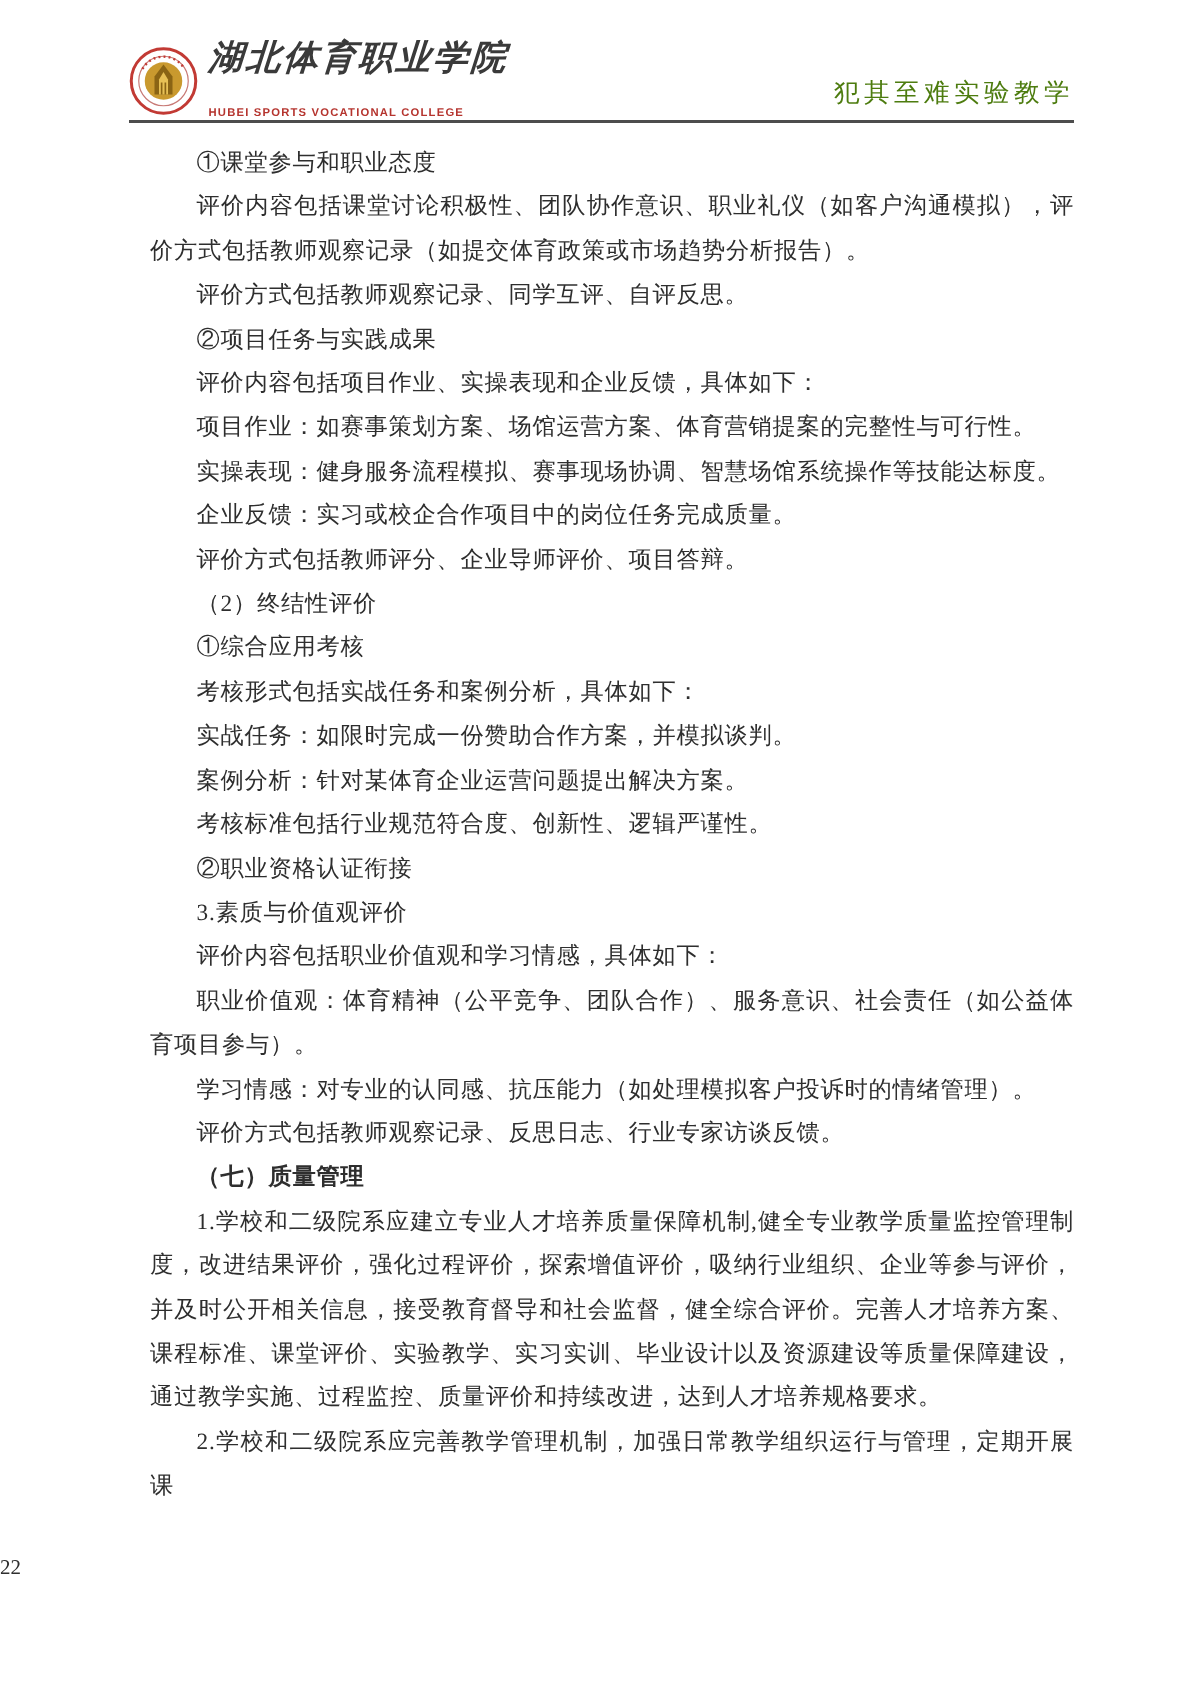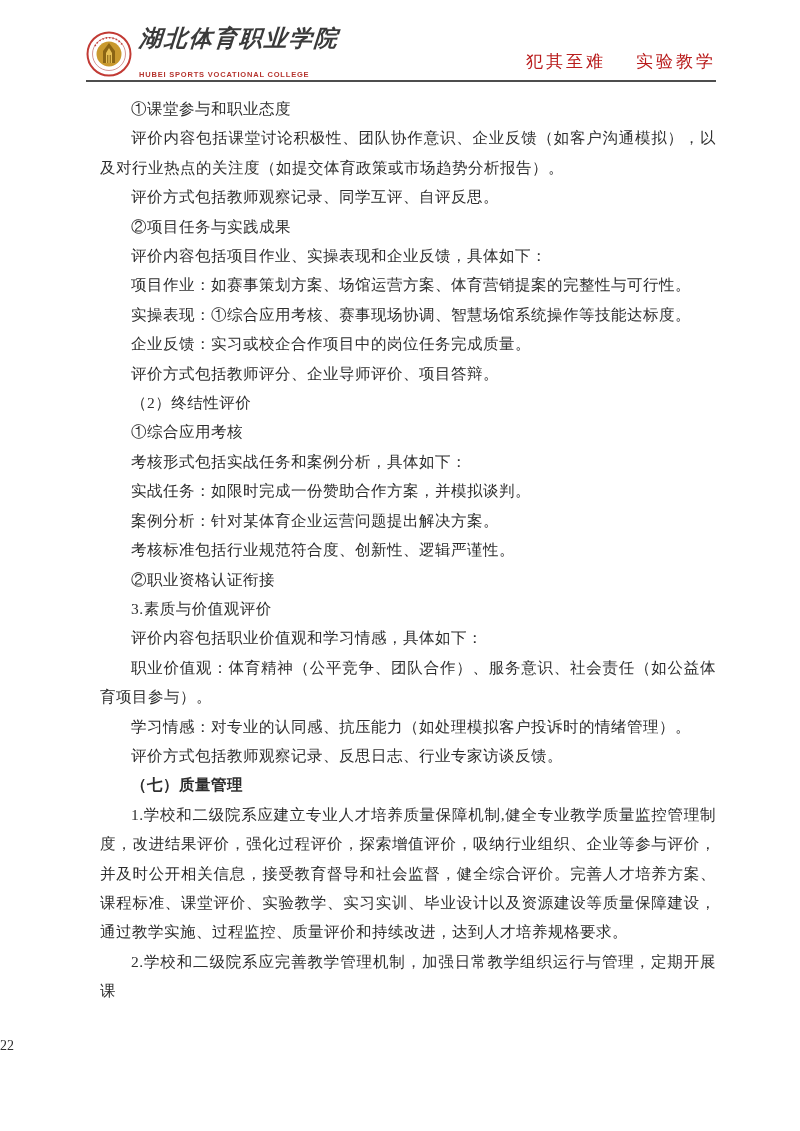--- a/index.html
+++ b/index.html
@@ -38,23 +38,22 @@
   .college-en {
     margin-top: 21px;
     font-family: "Liberation Sans", "DejaVu Sans", sans-serif;
     font-size: 7.5px;
     font-weight: bold;
     letter-spacing: 0.8px;
     color: #b5342e;
   }
   .motto {
     display: flex;
-    gap: 30px;
     font-size: 17px;
-    color: #b91c1c;
+    color: #4d7c0f;
     letter-spacing: 3px;
     padding-bottom: 5px;
     white-space: nowrap;
   }
   
   .doc-body { margin-top: 12px; margin-left: 14px; }
   .para {
     margin: 0;
     font-size: 15.5px;
     line-height: 29.4px;
@@ -99,26 +98,26 @@
       </span>
     </div>
     <div class="motto">
       <span>犯其至难</span>
       <span>实验教学</span>
     </div>
   </div>
 
   <div class="doc-body">
       <p class="para">①课堂参与和职业态度</p>
-      <p class="para">评价内容包括课堂讨论积极性、团队协作意识、企业反馈（如客户沟通模拟），以及对行业热点的关注度（如提交体育政策或市场趋势分析报告）。</p>
+      <p class="para">评价内容包括课堂讨论积极性、团队协作意识、职业礼仪（如客户沟通模拟），评价方式包括教师观察记录（如提交体育政策或市场趋势分析报告）。</p>
       <p class="para">评价方式包括教师观察记录、同学互评、自评反思。</p>
       <p class="para">②项目任务与实践成果</p>
       <p class="para">评价内容包括项目作业、实操表现和企业反馈，具体如下：</p>
       <p class="para">项目作业：如赛事策划方案、场馆运营方案、体育营销提案的完整性与可行性。</p>
-      <p class="para">实操表现：①综合应用考核、赛事现场协调、智慧场馆系统操作等技能达标度。</p>
+      <p class="para">实操表现：健身服务流程模拟、赛事现场协调、智慧场馆系统操作等技能达标度。</p>
       <p class="para">企业反馈：实习或校企合作项目中的岗位任务完成质量。</p>
       <p class="para">评价方式包括教师评分、企业导师评价、项目答辩。</p>
       <p class="para">（2）终结性评价</p>
       <p class="para">①综合应用考核</p>
       <p class="para">考核形式包括实战任务和案例分析，具体如下：</p>
       <p class="para">实战任务：如限时完成一份赞助合作方案，并模拟谈判。</p>
       <p class="para">案例分析：针对某体育企业运营问题提出解决方案。</p>
       <p class="para">考核标准包括行业规范符合度、创新性、逻辑严谨性。</p>
       <p class="para">②职业资格认证衔接</p>
       <p class="para">3.素质与价值观评价</p>

